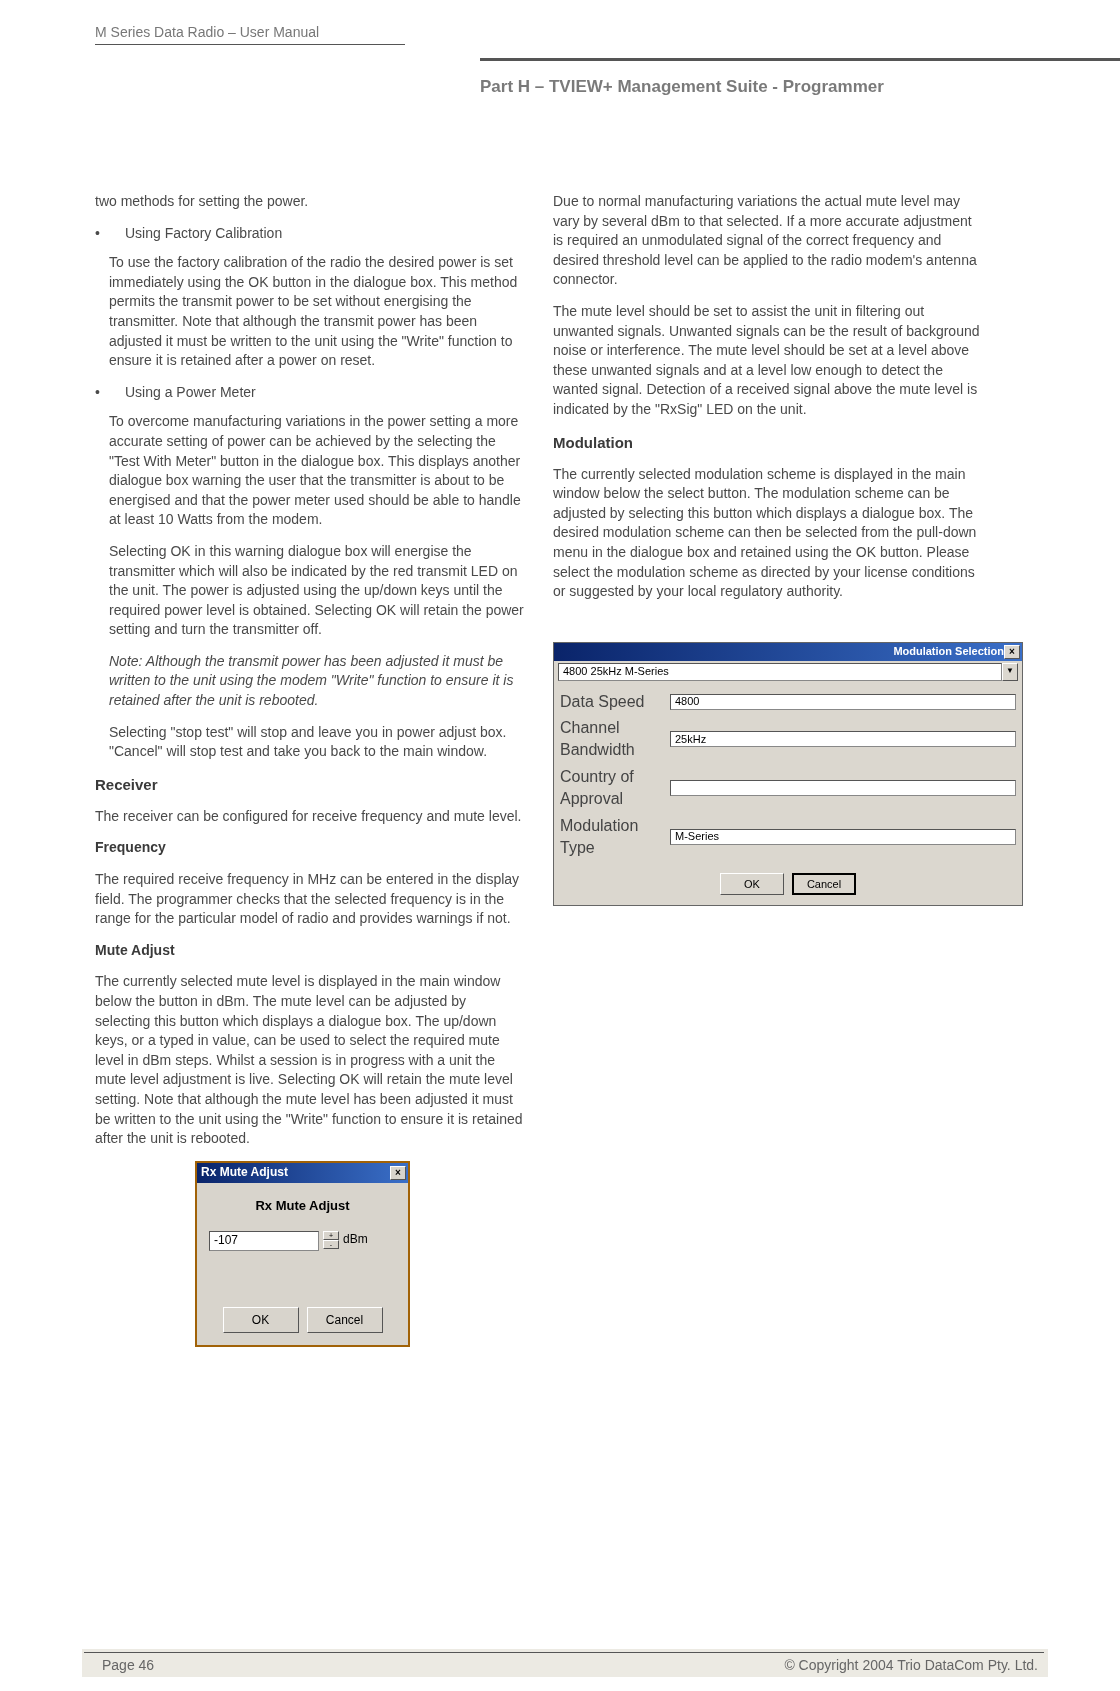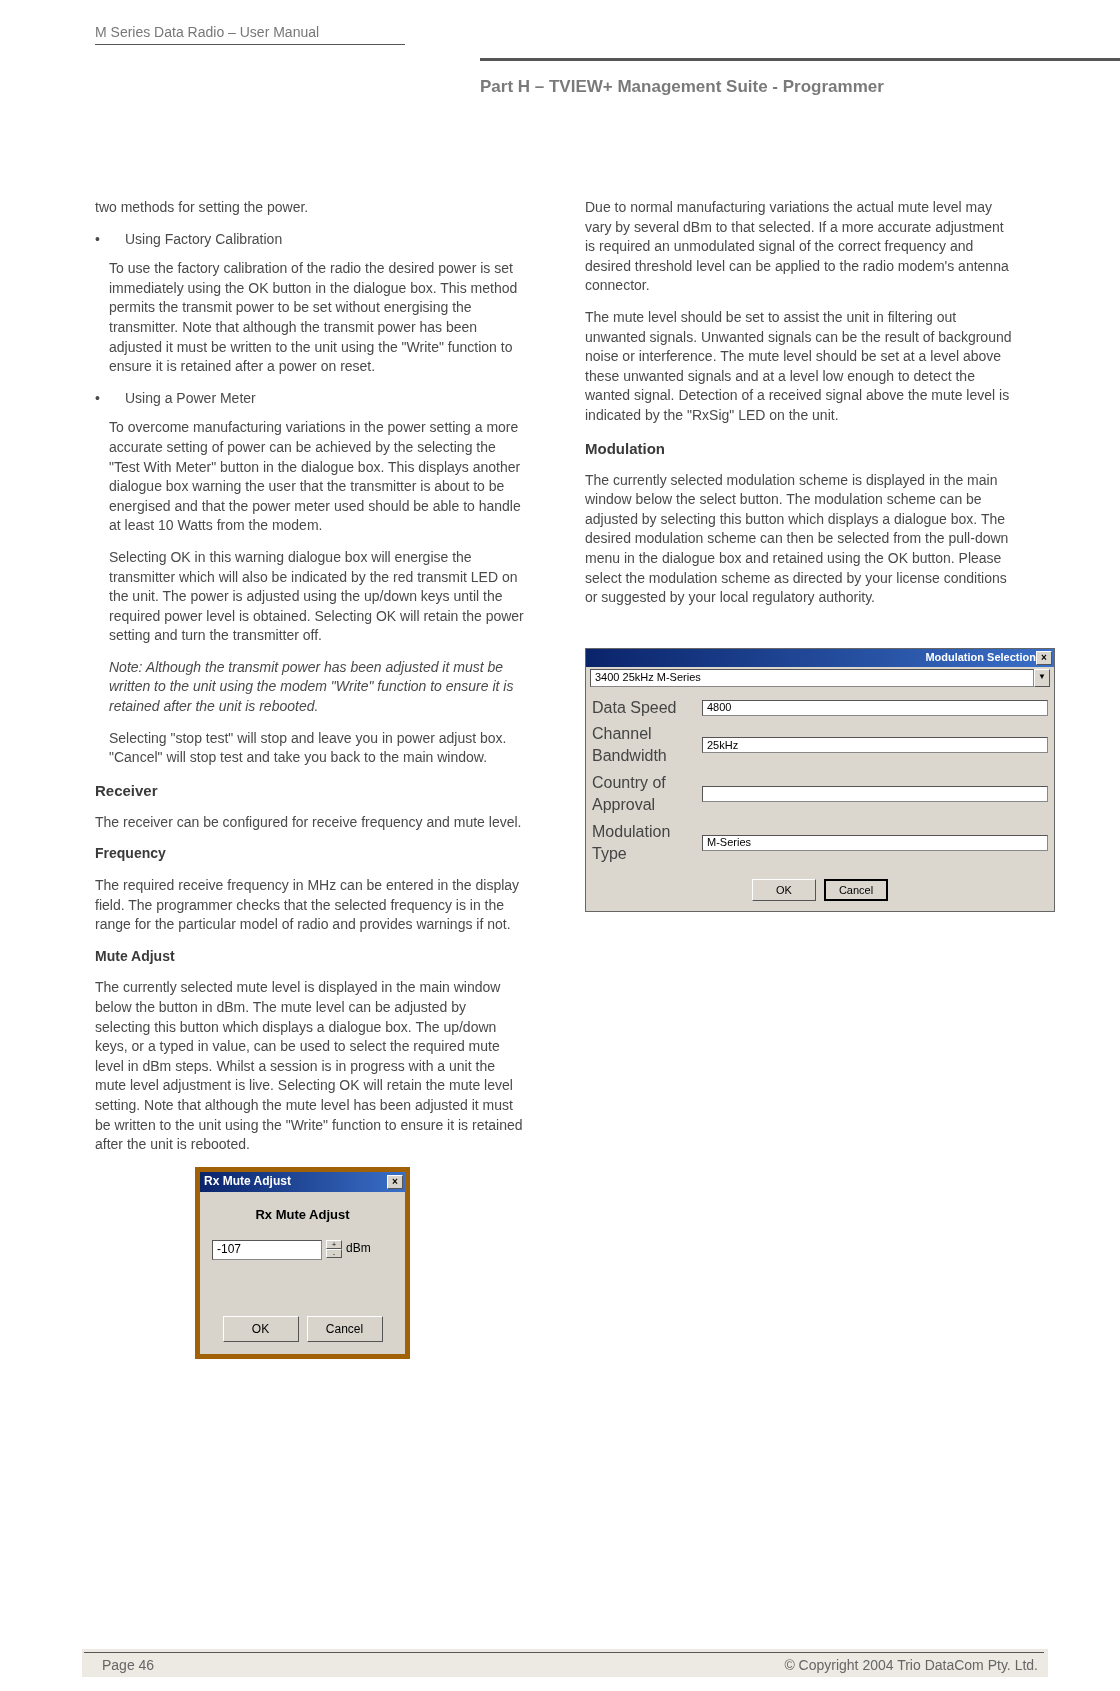--- a/index.html
+++ b/index.html
@@ -31,24 +31,24 @@
     width: 640px;
     font-size: 17px;
     font-weight: bold;
     color: #7a7a7a;
     border-top: 3px solid #555;
     padding-top: 16px;
     text-align: left;
   }
   .content {
     position: absolute;
-    top: 174px;
+    top: 168px;
     width: 1000px;
     display: flex;
-    gap: 60px;
+    gap: 28px;
   }
   .col {
     width: 430px;
     font-size: 14px;
     line-height: 1.4;
     color: #4a4a4a;
   }
   .col p { margin-bottom: 12px; }
   .bullet-row { display: flex; margin-bottom: 10px; }
   .bullet-dot { width: 30px; flex-shrink: 0; }
@@ -67,21 +67,21 @@
     font-size: 14px;
     margin-top: 4px;
     margin-bottom: 8px;
     color: #3a3a3a;
   }
 
   
   .rx-dialog {
     width: 215px;
     margin: 8px 0 0 100px;
-    border: 5px solid #a16207;
+    border: 2px solid #a16207;
     background: #d8d4cc;
     font-family: Tahoma, Arial, sans-serif;
     font-size: 12px;
     color: #000;
   }
   .rx-titlebar {
     background: linear-gradient(to right, #0a246a, #3a6fc8);
     color: #fff;
     height: 20px;
     display: flex;
@@ -294,21 +294,21 @@
       <p>The mute level should be set to assist the unit in filtering out unwanted signals. Unwanted signals can be the result of background noise or interference. The mute level should be set at a level above these unwanted signals and at a level low enough to detect the wanted signal. Detection of a received signal above the mute level is indicated by the "RxSig" LED on the unit.</p>
       <p class="h-bold">Modulation</p>
       <p>The currently selected modulation scheme is displayed in the main window below the select button. The modulation scheme can be adjusted by selecting this button which displays a dialogue box. The desired modulation scheme can then be selected from the pull-down menu in the dialogue box and retained using the OK button. Please select the modulation scheme as directed by your license conditions or suggested by your local regulatory authority.</p>
 
       <div class="mod-dialog">
         <div class="mod-titlebar">
           <span>Modulation Selection</span>
           <div class="mod-close">×</div>
         </div>
         <div class="mod-dropdown-row">
-          <div class="mod-dropdown">3400 25kHz  M-Series</div>
+          <div class="mod-dropdown">4800 25kHz  M-Series</div>
           <div class="mod-dd-btn">▼</div>
         </div>
         <div class="mod-body">
           <div class="mod-row">
             <div class="mod-label">Data Speed</div>
             <div class="mod-field">4800</div>
           </div>
           <div class="mod-row">
             <div class="mod-label">Channel Bandwidth</div>
             <div class="mod-field">25kHz</div>

